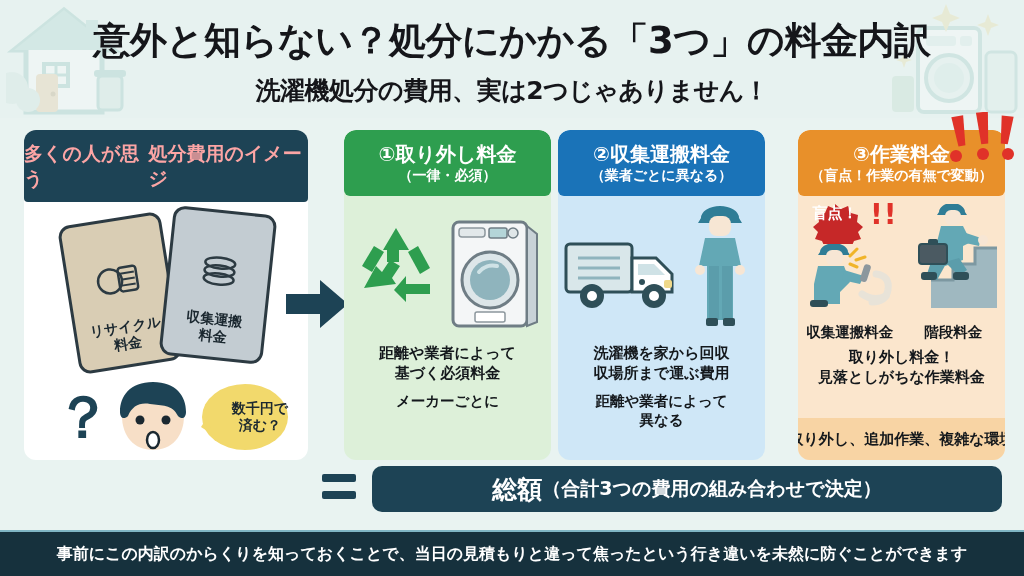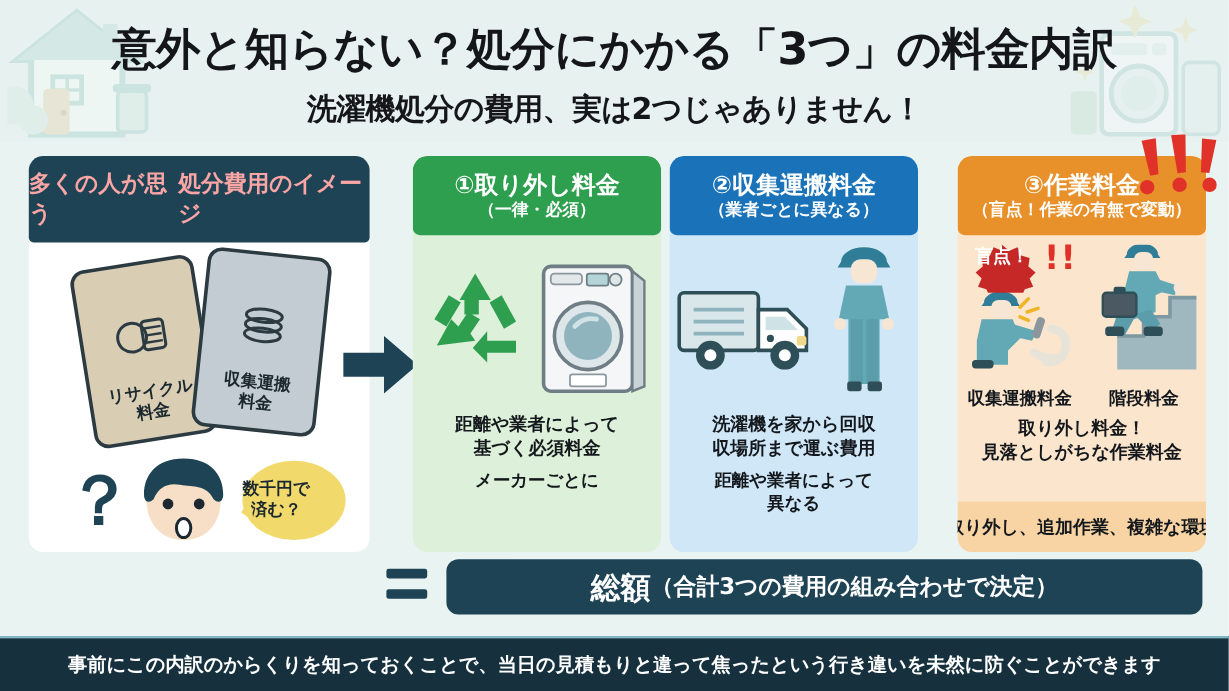--- a/index.html
+++ b/index.html
@@ -83,21 +83,21 @@
   .qmark {
     position: absolute; left: 30px; top: 186px;
     font-size: 58px; font-weight: 900; color: #1d4355;
     line-height: 1;
   }
   .face { position: absolute; left: 86px; top: 176px; }
   .bubble {
     position: absolute; left: 178px; top: 182px;
     width: 86px; height: 66px;
     background: #f2d96c; border-radius: 50%;
-    display: flex; align-items: center; justify-content: flex-start;
+    display: flex; align-items: center; justify-content: flex-end;
     text-align: center;
     font-size: 14px; font-weight: 900; color: #1b2830; line-height: 1.25;
   }
   .bubble::after{
     content:""; position:absolute; left:-10px; top:34px;
     border: 9px solid transparent; border-right-color:#f2d96c;
     transform: rotate(-12deg);
   }
 
   .big-arrow {

